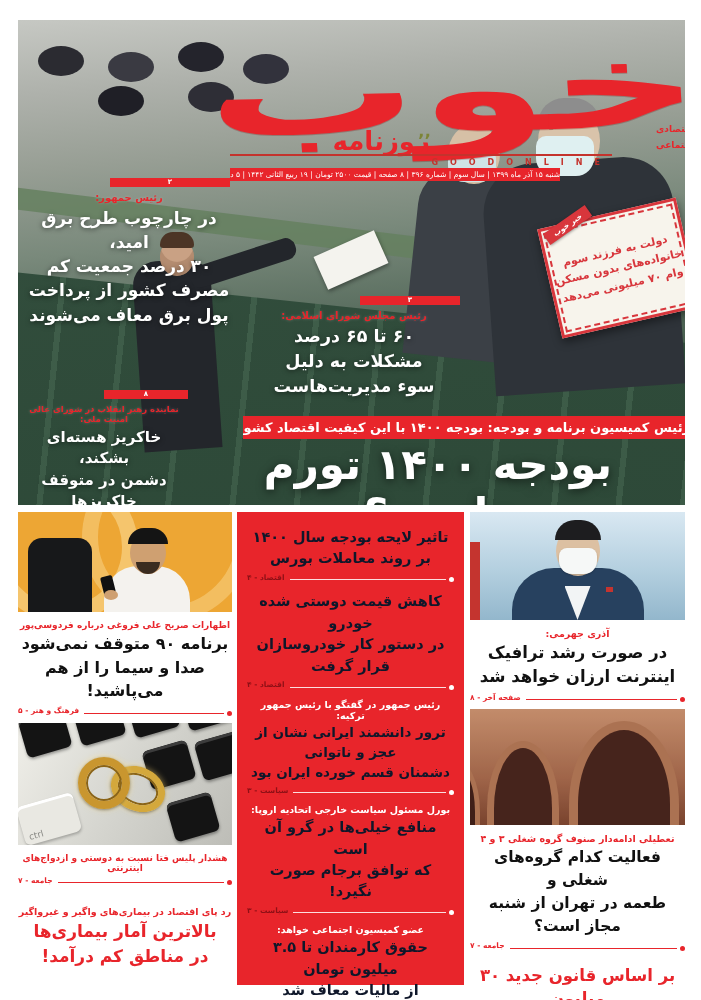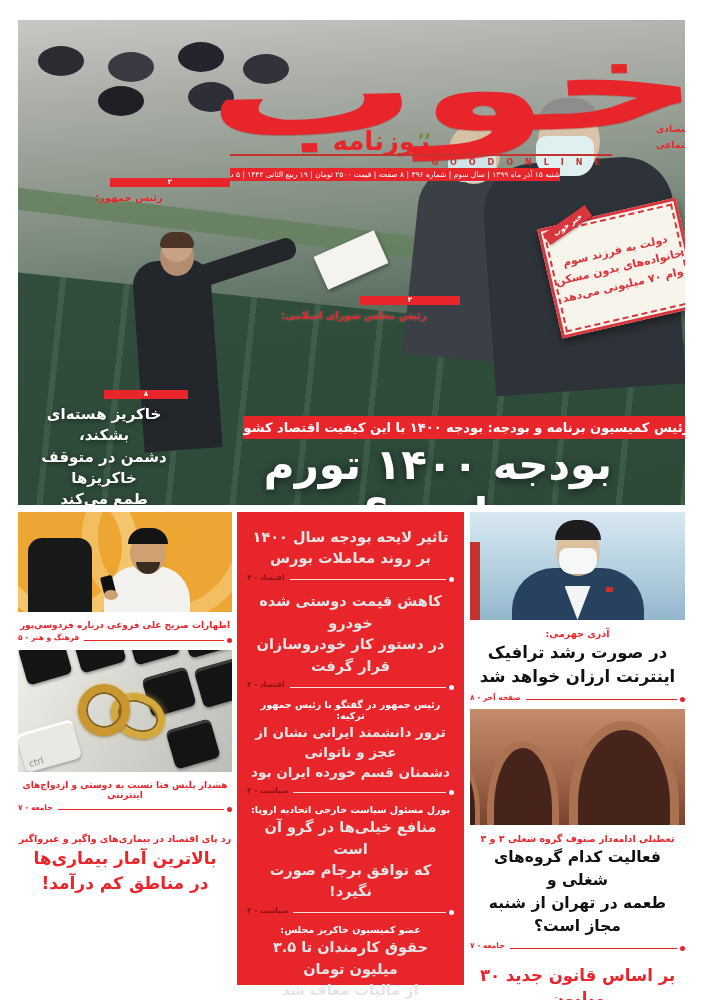--- a/index.html
+++ b/index.html
@@ -93,21 +93,21 @@
   .story-headline{color:var(--ink);font-size:15.5px;font-weight:bold;text-align:center;
     white-space:pre-line;line-height:1.48;margin-top:2px;}
   .story-headline.red{color:var(--red);}
   .rule{display:flex;align-items:flex-end;direction:ltr;margin-top:4px;}
   .rule .lbl{font-size:7.5px;font-weight:bold;color:var(--red);white-space:nowrap;line-height:1;padding-bottom:2px;}
   .rule .ln{flex:1;border-bottom:1.5px solid var(--red);margin:0 3px 3px 5px;}
   .rule .dt{width:5px;height:5px;border-radius:50%;background:var(--red);margin-bottom:1px;}
 
   .col-middle .story{margin-bottom:8px;}
   .col-middle .story-kicker{color:#fff;font-size:9.5px;margin-top:0;}
-  .col-middle .story-headline{color:#e5e5e5;font-size:14.5px;}
+  .col-middle .story-headline{color:#0f172a;font-size:14.5px;}
   .col-middle .rule .lbl{color:var(--dark-red);}
   .col-middle .rule .ln{border-color:rgba(255,255,255,.85);}
   .col-middle .rule .dt{background:#ffffff;}
 
   
   .ph{position:relative;width:100%;overflow:hidden;}
   .ph-jahromi{height:108px;background:linear-gradient(180deg,#d9e8f2 0%,#b3cfdf 55%,#93b7cc 100%);}
   .jh-stripe{position:absolute;left:0;top:30px;width:10px;height:78px;background:#c4342f;}
   .jh-suit{position:absolute;left:50%;bottom:0;transform:translateX(-50%);width:132px;height:52px;
     background:#27415f;border-radius:42px 42px 0 0;}
@@ -177,29 +177,37 @@
     <div class="masthead-quote">٬٬</div>
     <div class="masthead-tagline">اقتصادی
 اجتماعی</div>
     <div class="latin-rule"></div>
     <div class="latin-name">GOODONLINE</div>
     <div class="datebar">شنبه ۱۵ آذر ماه ۱۳۹۹ | سال سوم | شماره ۳۹۶ | ۸ صفحه | قیمت ۲۵۰۰ تومان | ۱۹ ربیع الثانی ۱۴۴۲ | ۵ دسامبر ۲۰۲۰</div>
 
     <div class="teaser teaser-1">
       <div class="page-bar">۲</div>
       <div class="photo-kicker">رئیس جمهور:</div>
+      <div class="photo-headline">در چارچوب طرح برق امید،
+۳۰ درصد جمعیت کم
+مصرف کشور از پرداخت
+پول برق معاف می‌شوند</div>
     </div>
 
     <div class="teaser teaser-2">
       <div class="page-bar">۳</div>
       <div class="photo-kicker">رئیس مجلس شورای اسلامی:</div>
+      <div class="photo-headline">۶۰ تا ۶۵ درصد
+مشکلات به دلیل
+سوء مدیریت‌هاست</div>
     </div>
 
     <div class="teaser teaser-3">
       <div class="page-bar">۸</div>
+      <div class="photo-kicker">نماینده رهبر انقلاب در شورای عالی امنیت ملی:</div>
       <div class="photo-headline">خاکریز هسته‌ای بشکند،
 دشمن در متوقف خاکریزها
 طمع می‌کند</div>
     </div>
 
     <div class="stamp">
       <div class="stamp-ribbon">خبر خوب</div>
       <div class="stamp-text">دولت به فرزند سوم
 خانواده‌های بدون مسکن
 وام ۷۰ میلیونی می‌دهد</div>
@@ -283,41 +291,43 @@
       <div class="story-kicker">بورل مسئول سیاست خارجی اتحادیه اروپا:</div>
       <div class="story-headline">منافع خیلی‌ها در گرو آن است
 که توافق برجام صورت نگیرد!</div>
       <div class="rule">
         <span class="lbl">سیاست - ۳</span>
         <span class="ln"></span>
         <span class="dt"></span>
       </div>
     </div>
     <div class="story">
-      <div class="story-kicker">عضو کمیسیون خاکریز مجلس:</div>
+      <div class="story-kicker">عضو کمیسیون اجتماعی خواهد:</div>
       <div class="story-headline">حقوق کارمندان تا ۳.۵ میلیون تومان
 از مالیات معاف شد</div>
 
     </div>
 
   </div>
 
   <div class="col col-left">
     <div class="ph ph-presenter">
       <div class="pr-ring1"></div>
       <div class="pr-ring2"></div>
       <div class="pr-chair"></div>
       <div class="pr-shirt"></div>
       <div class="pr-head"></div>
       <div class="pr-hair"></div>
       <div class="pr-beard"></div>
       <div class="pr-phone"></div>
       <div class="pr-hand"></div>
     </div>
     <div class="story-kicker" style="font-size:9px;">اظهارات صریح علی فروغی درباره فردوسی‌پور</div>
+    <div class="story-headline" style="font-size:16px;">برنامه ۹۰ متوقف نمی‌شود
+صدا و سیما را از هم می‌پاشید!</div>
     <div class="rule">
       <span class="lbl">فرهنگ و هنر - ۵</span>
       <span class="ln"></span>
       <span class="dt"></span>
     </div>
 
     <div class="ph ph-rings">
       <div class="key" style="left:4px;top:-10px;"></div>
       <div class="key" style="left:58px;top:-22px;"></div>
       <div class="key" style="left:112px;top:-30px;"></div>

